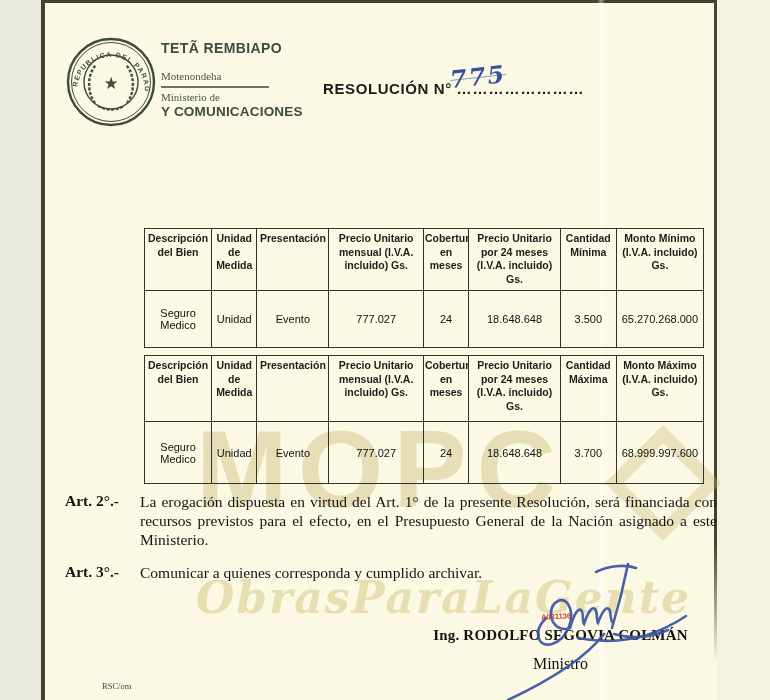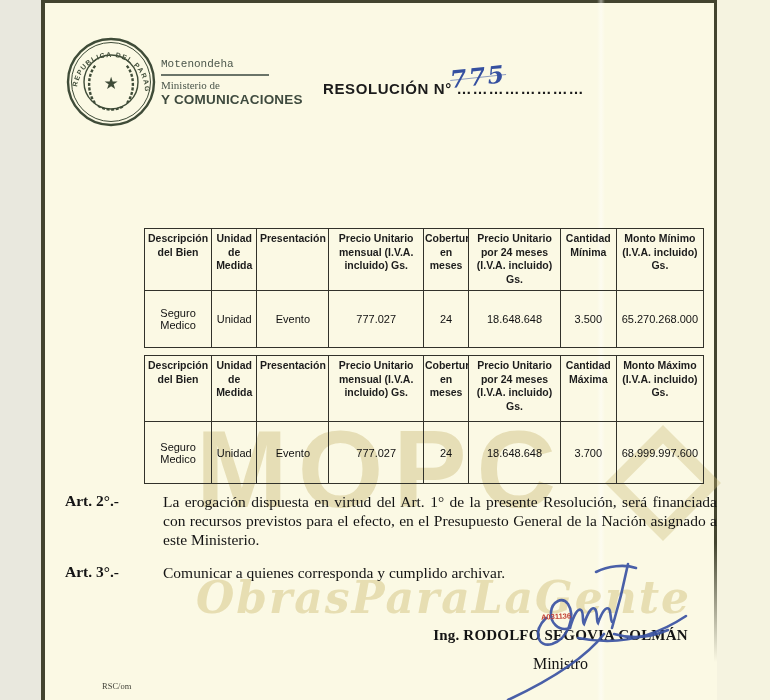--- a/index.html
+++ b/index.html
@@ -11,21 +11,21 @@
   .edge-left{position:absolute;left:41px;top:0;width:4px;height:700px;background:#43442f;}
   .edge-top{position:absolute;left:41px;top:0;width:676px;height:3px;background:#43442f;}
   .edge-right{position:absolute;left:714px;top:0;width:3px;height:662px;
               background:linear-gradient(#43442f 82%,rgba(67,68,47,0));}
   .fold{position:absolute;left:597px;top:0;width:8px;height:700px;
         background:linear-gradient(90deg,rgba(255,255,255,0),rgba(255,255,255,.45),rgba(255,255,255,0));}
   
   .seal{position:absolute;left:66px;top:36px;width:90px;height:92px;z-index:2;}
   .org-block{position:absolute;left:161px;top:40px;z-index:2;font-family:"Liberation Sans",sans-serif;color:#3e4a3e;}
   .org-l1,.org-l2{font-size:14px;font-weight:bold;letter-spacing:.4px;line-height:1.25;}
-  .org-l3{font-size:11px;font-family:Liberation Mono, monospace;color:#4b564b;margin-top:18px;}
+  .org-l3{font-size:11px;font-family:Liberation Serif, serif;color:#4b564b;margin-top:12px;}
   .org-divider{width:108px;height:2px;background:#6a7468;margin:4px 0 3px;}
   .min-prefix{font-size:11px;font-family:"Liberation Serif",serif;color:#4b564b;}
   .min-l1,.min-l2{font-size:13.5px;font-weight:bold;letter-spacing:.2px;line-height:1.3;}
   
   .res-line{position:absolute;left:323px;top:80px;z-index:2;font-family:"Liberation Sans",sans-serif;
             font-weight:bold;font-size:15px;color:#1b1b1b;letter-spacing:.6px;white-space:nowrap;}
   .res-dots{letter-spacing:1px;}
   .res-number{position:absolute;left:450px;top:62px;z-index:3;color:#3550a0;
               font-family:"DejaVu Serif",serif;font-style:italic;font-size:24px;font-weight:bold;
               transform:rotate(-6deg);letter-spacing:2px;text-decoration:line-through;
@@ -36,21 +36,21 @@
   
   .doc-table{position:absolute;left:144px;width:560px;z-index:2;border-collapse:collapse;
              table-layout:fixed;font-family:"Liberation Sans",sans-serif;}
   .doc-table th,.doc-table td{border:1.4px solid #32322a;overflow:hidden;}
   .doc-table th{font-size:10.5px;font-weight:bold;padding:3px 1px 2px;vertical-align:top;
                 text-align:center;color:#1c1c1c;line-height:1.3;}
   .doc-table td{font-size:11px;text-align:center;vertical-align:middle;color:#111;}
   #table-0{top:228px;} #table-0 thead tr{height:62px;} #table-0 tbody tr{height:57px;}
   #table-1{top:355px;} #table-1 thead tr{height:66px;} #table-1 tbody tr{height:62px;}
   
-  .article{position:absolute;left:65px;width:652px;z-index:2;display:flex;gap:23px;}
+  .article{position:absolute;left:65px;width:652px;z-index:2;display:flex;}
   .article-label{width:75px;flex:0 0 75px;font-weight:bold;font-size:15.5px;}
   .article-text{flex:1;font-size:15.5px;line-height:1.24;text-align:justify;}
   #article-2{top:492px;} #article-3{top:563px;}
   
   .sig-svg{position:absolute;left:468px;top:556px;width:226px;height:144px;z-index:3;pointer-events:none;}
   .stamp-code{position:absolute;left:541px;top:612px;z-index:4;color:#c23b2e;
               font-family:"Liberation Sans",sans-serif;font-size:7.5px;font-weight:bold;transform:rotate(-3deg);}
   .sig-block{position:absolute;left:398px;top:627px;width:325px;z-index:2;text-align:center;}
   .sig-name{font-weight:bold;font-size:15px;letter-spacing:.2px;}
   .sig-title{font-size:16px;margin-top:11px;}
@@ -90,20 +90,21 @@
     <text font-family="Liberation Sans, sans-serif" font-size="7" font-weight="bold" letter-spacing="1.1" fill="#3f4c38">
       <textPath href="#sealArc" startOffset="4">REPUBLICA DEL PARAGUAY</textPath>
     </text>
     <path d="M29 67 C21 57,21 38,30 29" fill="none" stroke="#3f4c38" stroke-width="2.4" stroke-dasharray="3 1.6"></path>
     <path d="M61 67 C69 57,69 38,60 29" fill="none" stroke="#3f4c38" stroke-width="2.4" stroke-dasharray="3 1.6"></path>
     <path d="M32 70 C40 75,50 75,58 70" fill="none" stroke="#3f4c38" stroke-width="2" stroke-dasharray="3 1.6"></path>
     <text x="45" y="53" text-anchor="middle" font-size="17" fill="#3f4c38">★</text>
   </svg>
 
   <div class="org-block">
+    <div class="org-l1">TETÃ REMBIAPO</div>
     <div class="org-l3">Motenondeha</div>
     <div class="org-divider"></div>
     <div class="min-prefix">Ministerio de</div>
     <div class="min-l2">Y COMUNICACIONES</div>
   </div>
 
   <div class="res-line"><span>RESOLUCIÓN N°</span>
     <span class="res-dots">……………………</span>
   </div>
   <div class="res-number">775</div>

